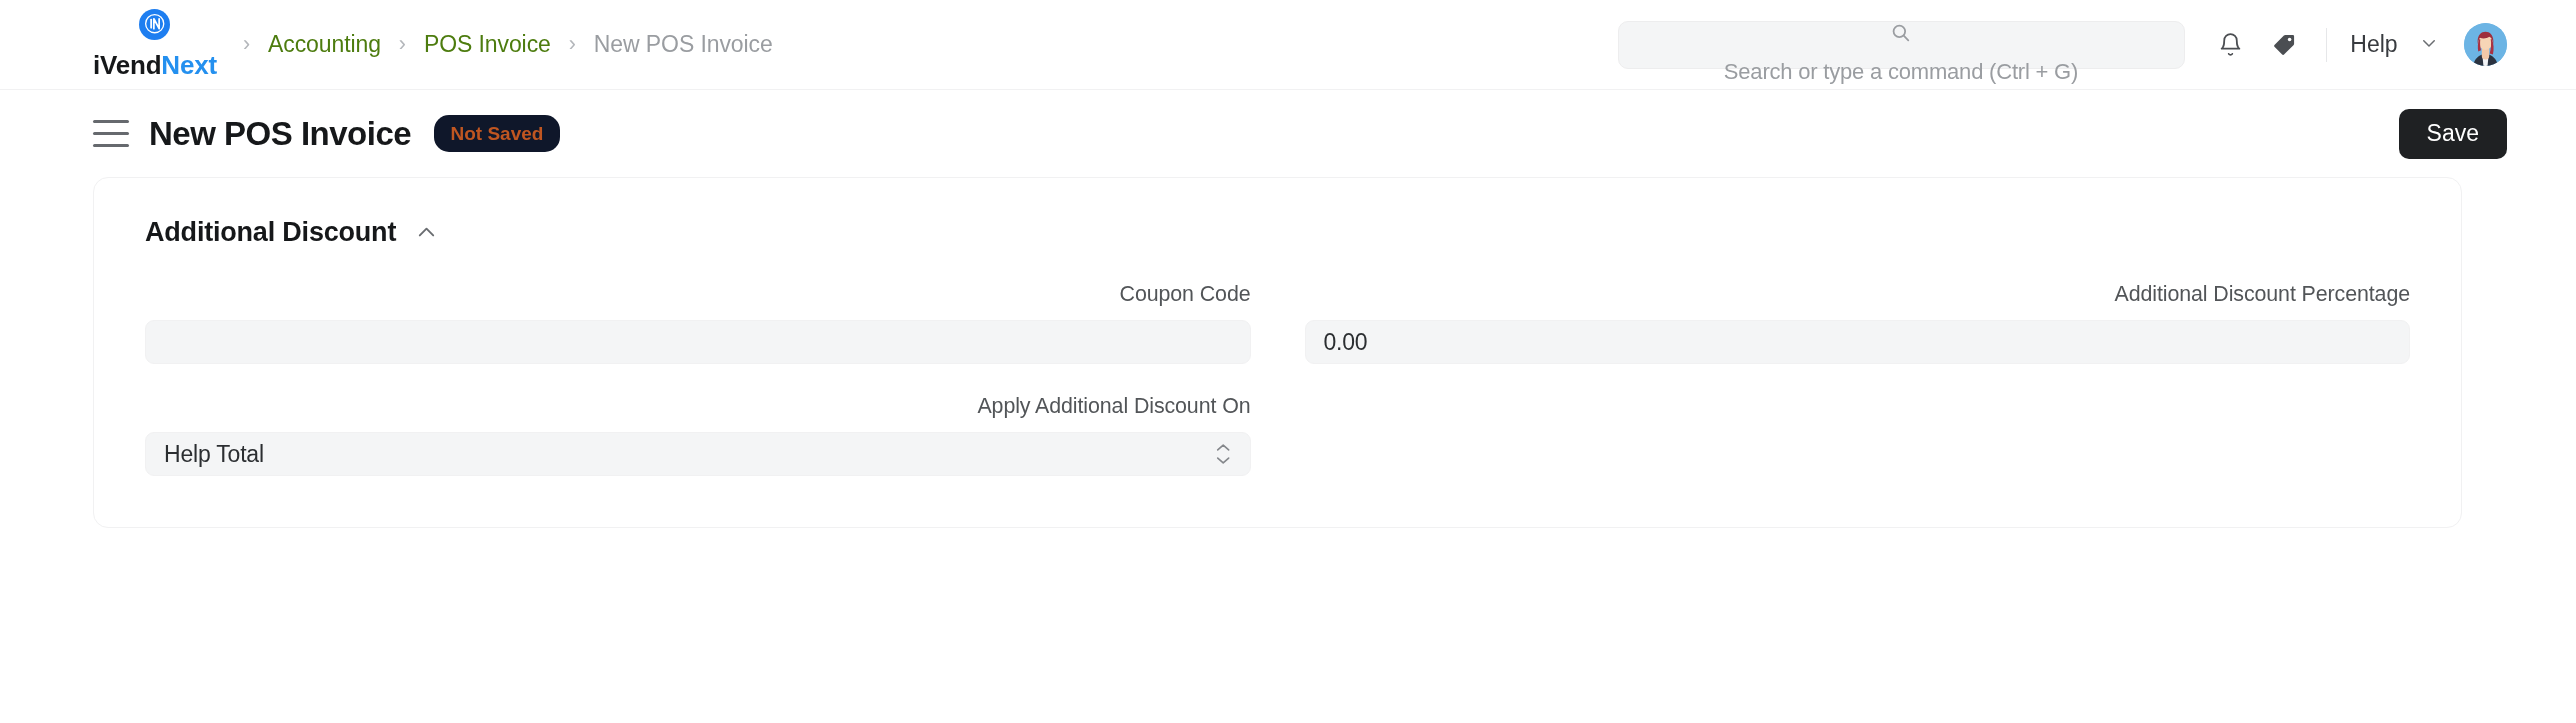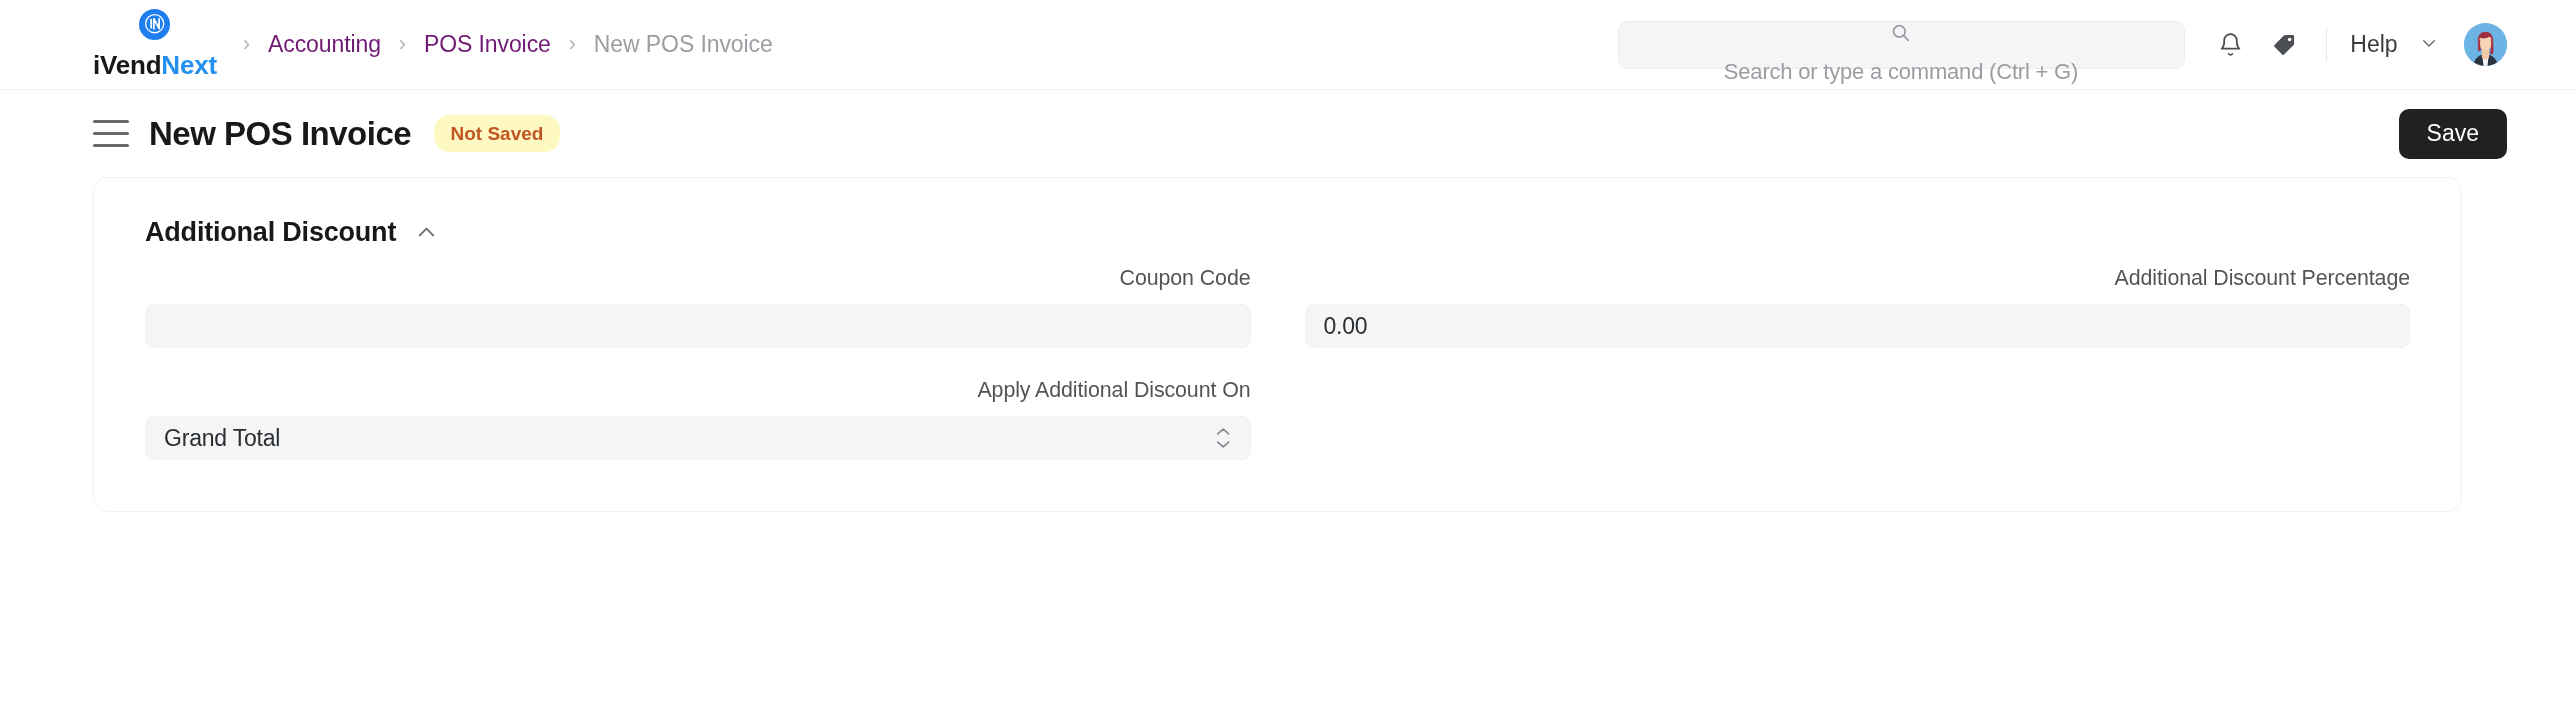--- a/index.html
+++ b/index.html
@@ -47,21 +47,21 @@
 
   .crumbs {
     display: flex;
     align-items: center;
     gap: 18px;
     margin-left: 26px;
     white-space: nowrap;
   }
   .crumb {
     font-size: 23px;
-    color: #701a75;
+    color: #4d7c0f;
     letter-spacing: -0.1px;
   }
   .crumb.muted { color: #9a9da1; }
   .crumb-sep {
     font-size: 21.4px;
     color: #b4b7bb;
     line-height: 1;
   }
 
   .nav-right {
@@ -137,21 +137,21 @@
   }
   .page-title {
     font-size: 33px;
     font-weight: bold;
     color: #16181a;
     letter-spacing: -0.5px;
     white-space: nowrap;
   }
   .badge {
     margin-left: 23px;
-    background: #fef9c3;
+    background: #0f172a;
     color: #c05621;
     font-size: 19px;
     font-weight: bold;
     padding: 7.4px 16.4px;
     border-radius: 15px;
     white-space: nowrap;
   }
   .save-btn {
     margin-left: auto;
     background: #1f2123;
@@ -171,21 +171,21 @@
   .card {
     border: 1.6px solid #f1f1f2;
     border-radius: 15px;
     background: #ffffff;
     padding: 39px 51px 51px 51px;
   }
   .section-head {
     display: flex;
     align-items: center;
     gap: 18px;
-    margin-bottom: 18px;
+    margin-bottom: 34px;
   }
   .section-title {
     font-size: 27px;
     font-weight: bold;
     color: #16181a;
     letter-spacing: -0.2px;
     white-space: nowrap;
   }
   .chev-up {
     width: 25px; height: 25px;
@@ -348,21 +348,21 @@
       <div class="field">
         <label class="field-label">Additional Discount Percentage</label>
         <div class="control">
           <span class="val">0.00</span>
         </div>
       </div>
 
       <div class="field">
         <label class="field-label">Apply Additional Discount On</label>
         <div class="control">
-          <span class="val">Grand Total</span>
+          <span class="val">Help Total</span>
           <span class="select-arrows">
             <svg width="16.4" height="9" viewBox="0 0 24 13" fill="none" stroke="#84878b" stroke-width="2.4" stroke-linecap="round" stroke-linejoin="round">
               <polyline points="4 10 12 3 20 10"></polyline>
             </svg>
             <svg width="16.4" height="9" viewBox="0 0 24 13" fill="none" stroke="#84878b" stroke-width="2.4" stroke-linecap="round" stroke-linejoin="round">
               <polyline points="4 3 12 10 20 3"></polyline>
             </svg>
           </span>
         </div>
       </div>

